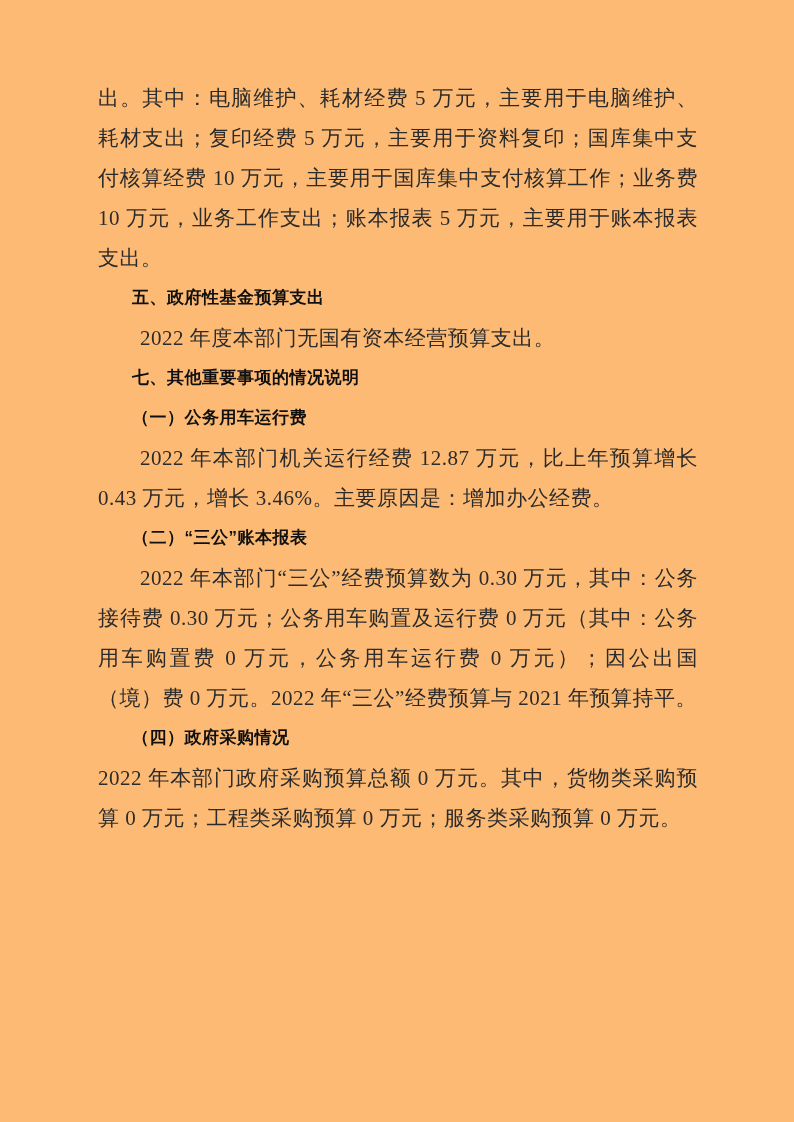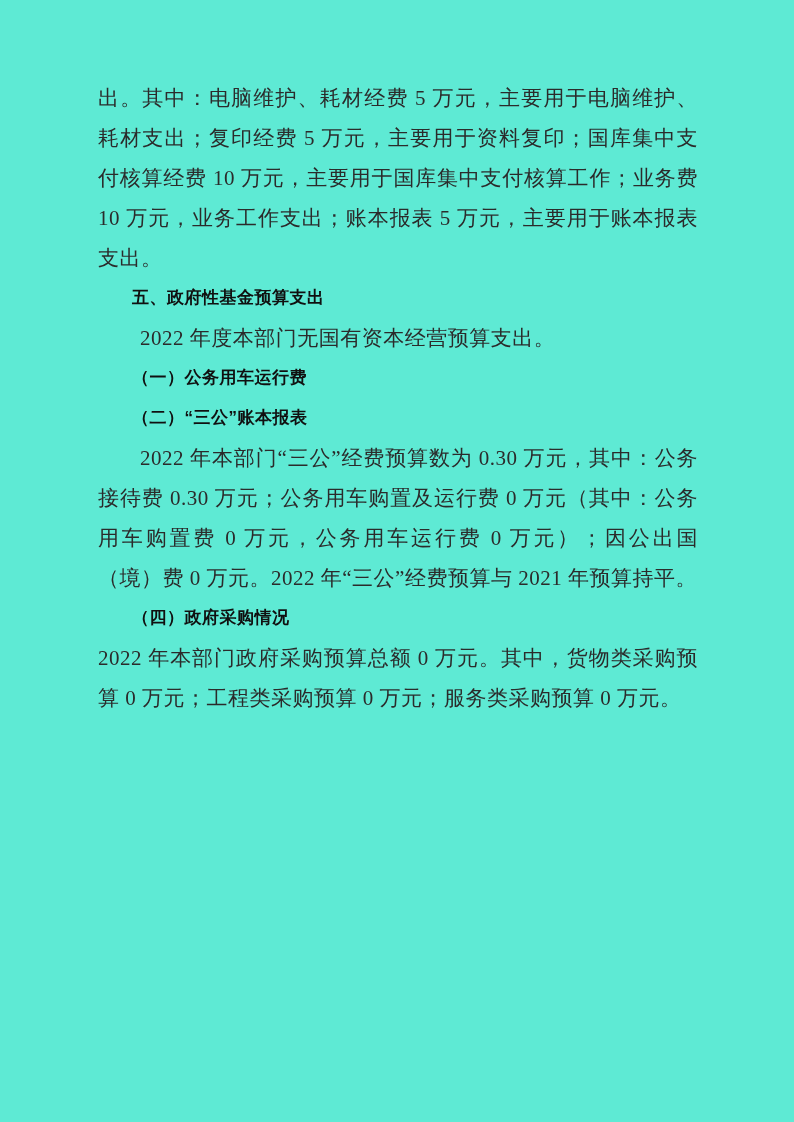--- a/index.html
+++ b/index.html
@@ -7,21 +7,21 @@
   body {
     width: 794px;
     height: 1122px;
     overflow: hidden;
     font-family: "Liberation Serif", serif;
   }
   .page {
     position: relative;
     width: 794px;
     height: 1122px;
-    background: #5eead4;
+    background: #fdba74;
     padding: 78px 96px 0 98px;
   }
   .content { width: 100%; }
   p.body {
     font-family: "Liberation Serif", serif;
     font-size: 21px;
     line-height: 40px;
     color: #2b2b2b;
     text-align: justify;
     text-indent: 0;
@@ -40,19 +40,21 @@
   }
 </style>
 </head>
 <body>
 
 <div class="page">
   <div class="content">
       <p class="body">出。其中：电脑维护、耗材经费 5 万元，主要用于电脑维护、耗材支出；复印经费 5 万元，主要用于资料复印；国库集中支付核算经费 10 万元，主要用于国库集中支付核算工作；业务费 10 万元，业务工作支出；账本报表 5 万元，主要用于账本报表支出。</p>
       <h2 class="heading">五、政府性基金预算支出</h2>
       <p class="body indent">2022 年度本部门无国有资本经营预算支出。</p>
+      <h2 class="heading">七、其他重要事项的情况说明</h2>
       <h2 class="heading">（一）公务用车运行费</h2>
+      <p class="body indent">2022 年本部门机关运行经费 12.87 万元，比上年预算增长 0.43 万元，增长 3.46%。主要原因是：增加办公经费。</p>
       <h2 class="heading">（二）“三公”账本报表</h2>
       <p class="body indent">2022 年本部门“三公”经费预算数为 0.30 万元，其中：公务接待费 0.30 万元；公务用车购置及运行费 0 万元（其中：公务用车购置费 0 万元，公务用车运行费 0 万元）；因公出国（境）费 0 万元。2022 年“三公”经费预算与 2021 年预算持平。</p>
       <h2 class="heading">（四）政府采购情况</h2>
       <p class="body">2022 年本部门政府采购预算总额 0 万元。其中，货物类采购预算 0 万元；工程类采购预算 0 万元；服务类采购预算 0 万元。</p>
     </div>
 </div>
 
 </body></html>

